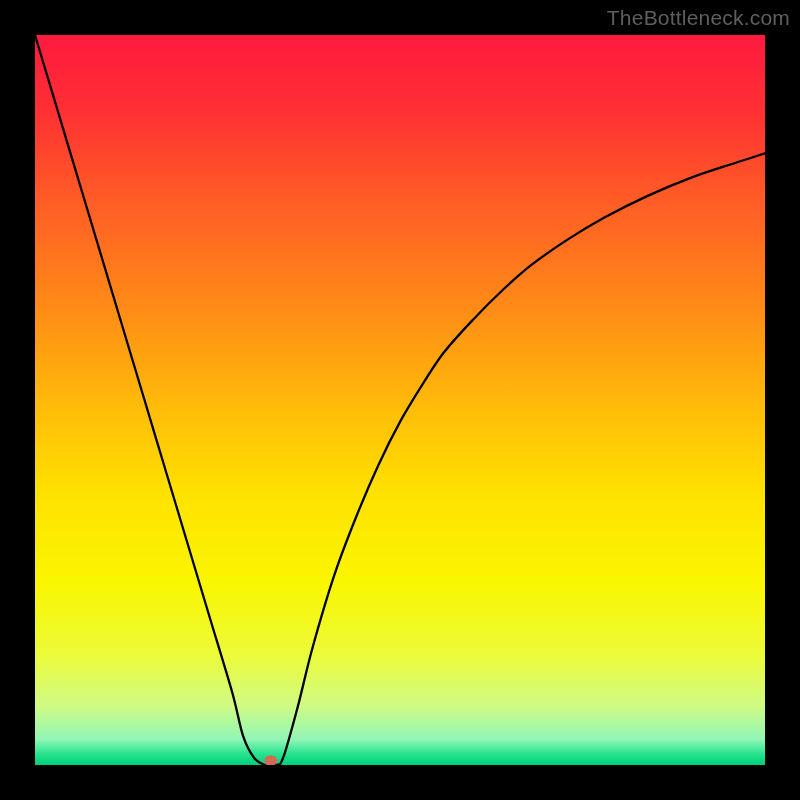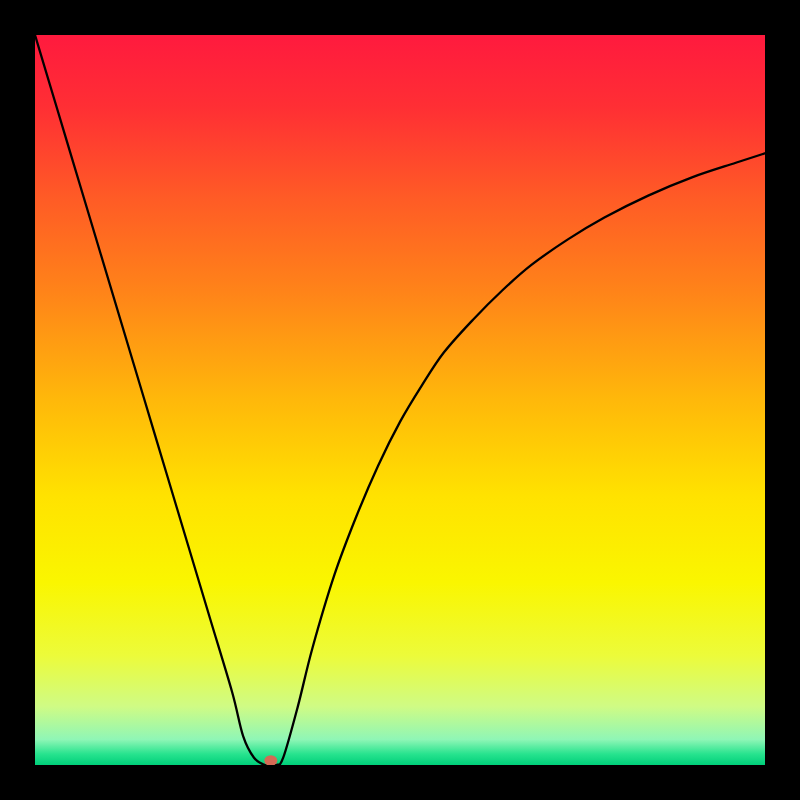--- a/index.html
+++ b/index.html
@@ -35,20 +35,21 @@
     letter-spacing: 0.2px;
     font-weight: 400;
   }
   svg { display: block; }
 </style>
 </head>
 <body>
 
 <div class="frame">
 
+  <div class="attribution">TheBottleneck.com</div>
 
   <div class="plot">
     <svg id="chart-svg" viewBox="0 0 730 730" width="730" height="730">
       <defs>
         <linearGradient id="heat" x1="0" y1="0" x2="0" y2="1">
             <stop offset="0%" stop-color="#ff1a3e"></stop>
             <stop offset="10%" stop-color="#ff2f34"></stop>
             <stop offset="22%" stop-color="#ff5a26"></stop>
             <stop offset="35%" stop-color="#ff8319"></stop>
             <stop offset="50%" stop-color="#ffb80a"></stop>

